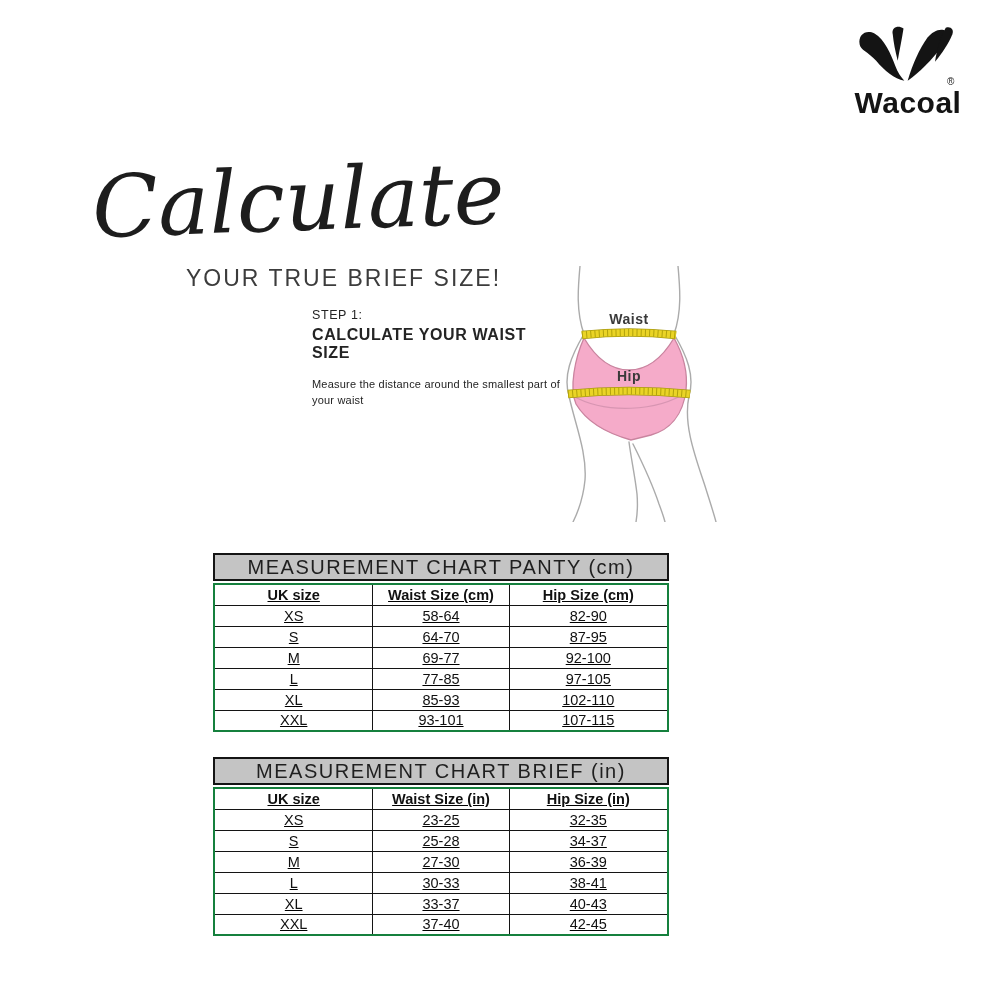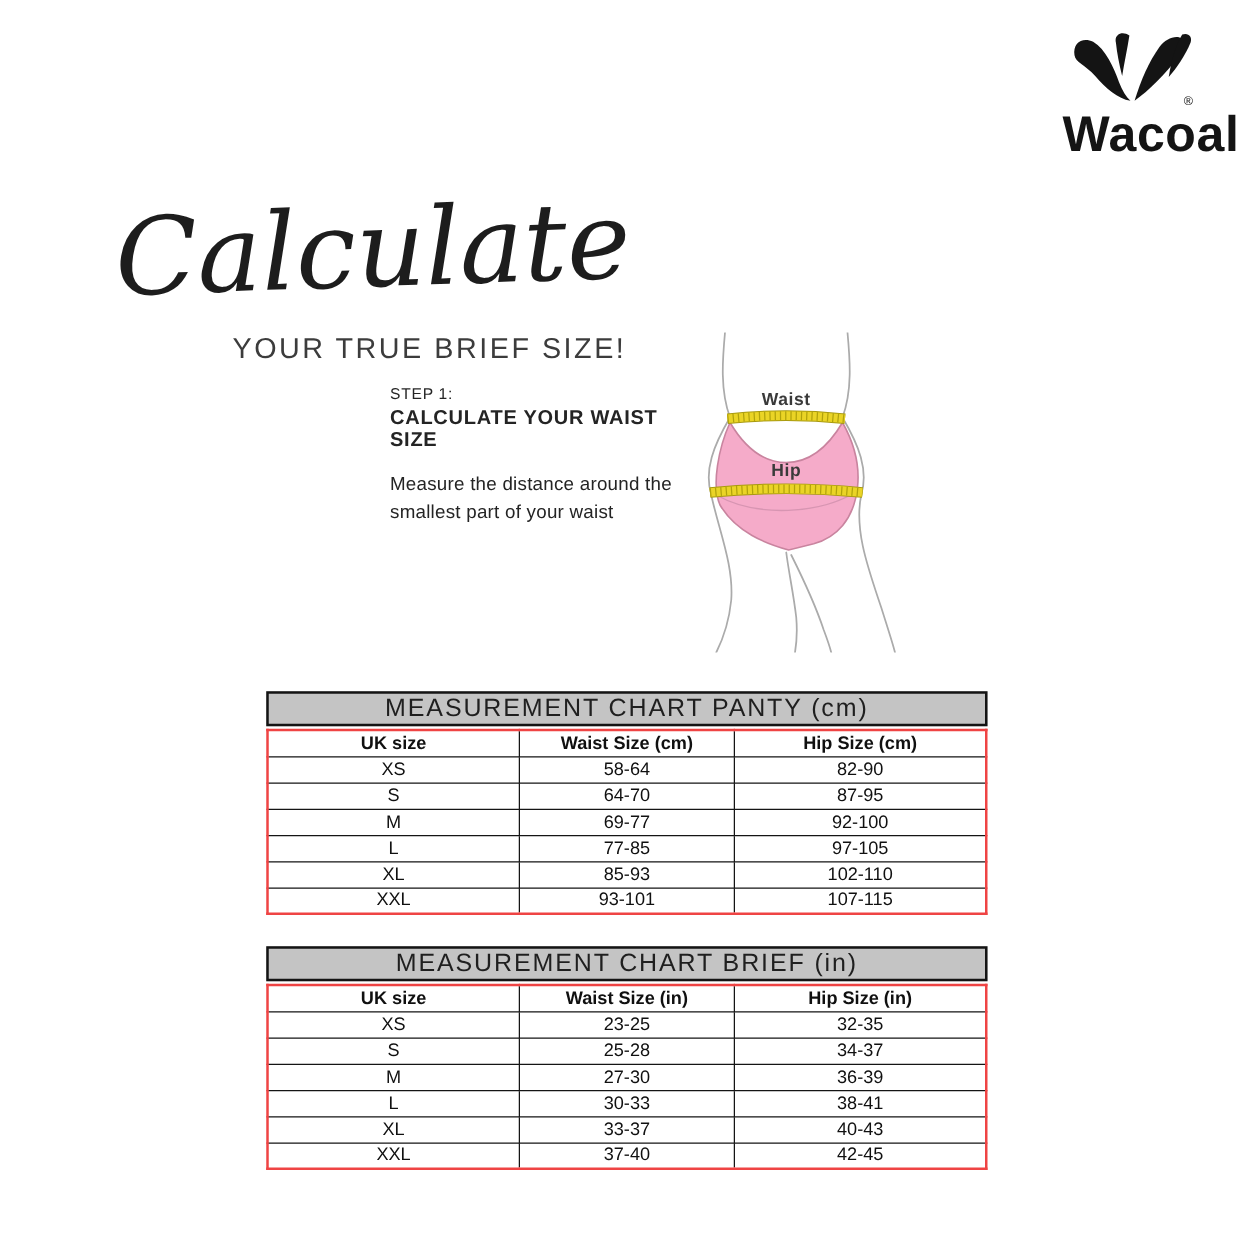--- a/index.html
+++ b/index.html
@@ -4,52 +4,52 @@
 <style>
   * { margin:0; padding:0; box-sizing:border-box; }
   body { background:#ffffff; font-family:"Liberation Sans", sans-serif; }
   .canvas { position:relative; width:1000px; height:1000px; background:#ffffff; overflow:hidden; }
 
   
   .logo { position:absolute; left:850px; top:24px; width:120px; height:104px; }
   .logo svg { position:absolute; left:6px; top:2px; }
   .reg-mark { position:absolute; left:97px; top:52px; font-size:10px; color:#141414; }
   .wordmark { position:absolute; left:0px; top:62px; width:116px; text-align:center;
-              font-size:40px; font-weight:bold; color:#141414; letter-spacing:0.5px; }
+              font-size:30px; font-weight:bold; color:#141414; letter-spacing:0.5px; }
 
   
   .headline-script { position:absolute; left:92px; top:150px;
                      font-family:"DejaVu Serif", serif; font-style:italic;
                      font-size:86px; color:#1d1d1d; transform:rotate(-2deg); }
   .headline-sub { position:absolute; left:186px; top:265px; font-size:23px;
                   color:#3c3c3c; letter-spacing:2px; }
 
   
   .steps { position:absolute; left:312px; top:308px; width:256px; color:#242424; }
   .step + .step { margin-top:26px; }
   .step-label { font-size:12.5px; letter-spacing:0.6px; }
   .step-title { font-size:16px; font-weight:bold; letter-spacing:0.6px; margin-top:4px; }
-  .step-desc  { font-size:15px; line-height:1.45; margin-top:15px; letter-spacing:0.2px; }
+  .step-desc  { font-size:11px; line-height:1.45; margin-top:15px; letter-spacing:0.2px; }
 
   
   .figure { position:absolute; left:545px; top:266px; }
   .figure text { font-family:"Liberation Sans", sans-serif; font-size:14px;
                  font-weight:600; fill:#3a3a3a; letter-spacing:0.5px; }
 
   
-  .size-table { position:absolute; left:213px; width:577px; }
+  .size-table { position:absolute; left:213px; width:456px; }
   .t-cm { top:553px; }
   .t-in { top:757px; }
   .table-title { height:28px; line-height:24px; background:#c4c4c4;
                  border:2px solid #141414; text-align:center;
                  font-size:20px; letter-spacing:1.5px; color:#1f1f1f; }
   .size-table table { width:100%; margin-top:2px; border-collapse:collapse; }
   .size-table th, .size-table td { border:1.5px solid #141414; height:21px;
                  text-align:center; vertical-align:middle; font-size:14.5px; color:#101010; }
-  .size-table table { border:2px solid #ef4444; }
+  .size-table table { border:2px solid #15803d;text-decoration:underline; }
   .size-table th { font-weight:bold; }
   .col-uk { width:35%; } .col-waist { width:30%; } .col-hip { width:35%; }
 </style>
 </head>
 <body>
 
 <div class="canvas">
 
   <header class="logo">
     <svg width="100" height="58" viewBox="0 0 120 70">

